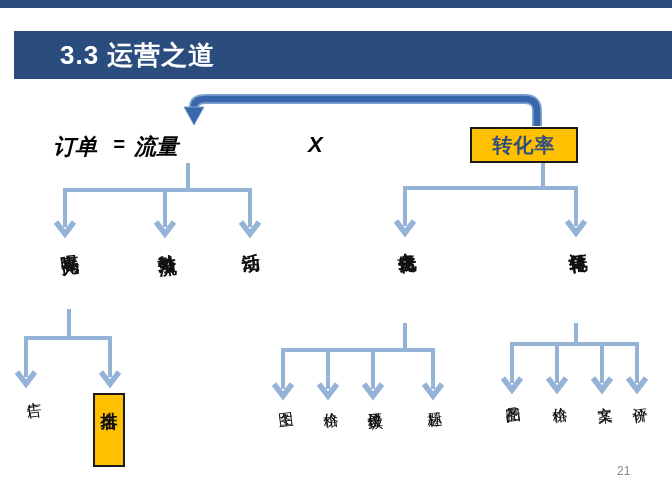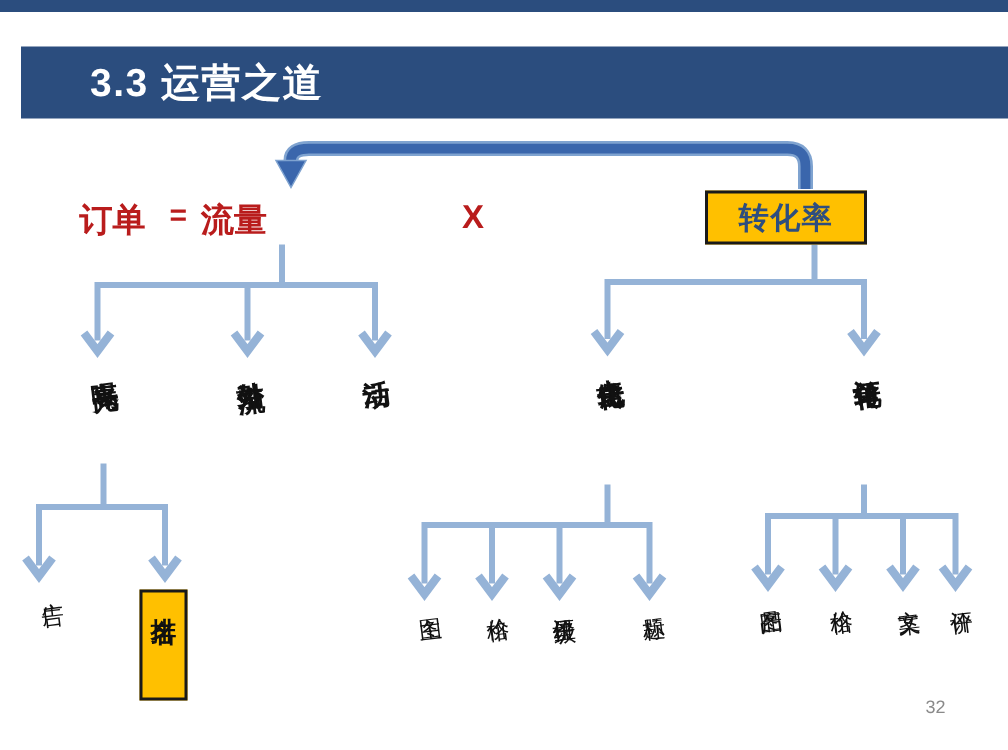--- a/index.html
+++ b/index.html
@@ -15,22 +15,23 @@
   .title-bar {
     position:absolute; left:14px; top:31px; width:672px; height:48px;
     background:#2b4d7e;
   }
   .title-bar .slide-title {
     position:absolute; left:46px; top:0; line-height:48px;
     color:#ffffff; font-size:26px; font-weight:bold; letter-spacing:1px;
   }
   .svg-layer { position:absolute; left:0; top:0; }
   .ftext {
-    position:absolute; color:#b91c1c; font-weight:bold; font-size:22px;
+    position:absolute; color:#000000; font-weight:bold; font-size:22px;
     white-space:nowrap;
+    font-style:italic;
   }
   .ybox {
     position:absolute; background:#ffc000; border:2px solid #1a1a1a;
     display:flex; align-items:center; justify-content:center;
   }
   .conv-box { left:470px; top:127px; width:108px; height:36px; }
   .conv-box span { color:#2e4e7e; font-weight:bold; font-size:20px; letter-spacing:1px; }
   .rank-box { left:93px; top:393px; width:32px; height:74px; align-items:flex-start; padding-top:3px; }
   .rank-box span {
     writing-mode:vertical-rl; text-orientation:upright;
@@ -137,15 +138,15 @@
   <div class="vlabel leaf" style="left:283px; top:400px;">主图</div>
   <div class="vlabel leaf" style="left:328px; top:400px;">价格</div>
   <div class="vlabel leaf" style="left:372px; top:400px;">评价星级</div>
   <div class="vlabel leaf" style="left:432px; top:400px;">标题</div>
 
   <div class="vlabel leaf" style="left:510px; top:395px;">产品图</div>
   <div class="vlabel leaf" style="left:557px; top:395px;">价格</div>
   <div class="vlabel leaf" style="left:602px; top:395px;">文案</div>
   <div class="vlabel leaf" style="left:637px; top:395px;">评价</div>
 
-  <div class="page-num">32</div>
+  <div class="page-num">21</div>
 
 </div>
 
 </body></html>

